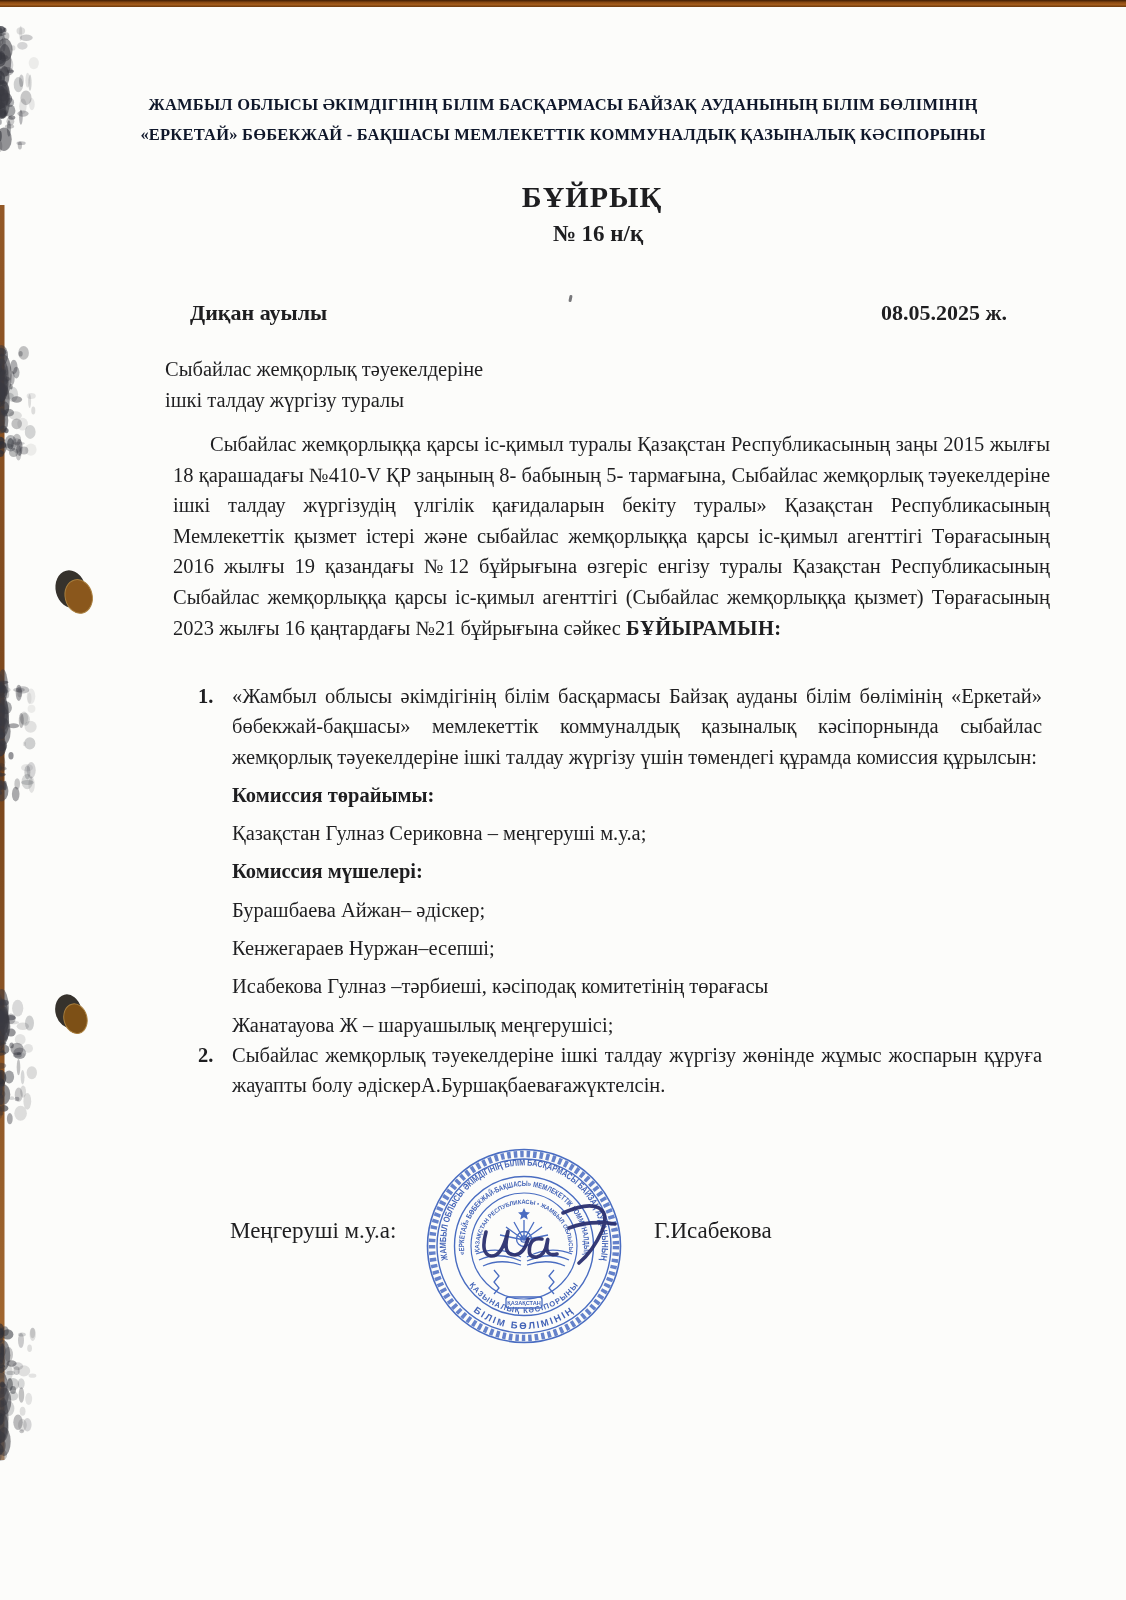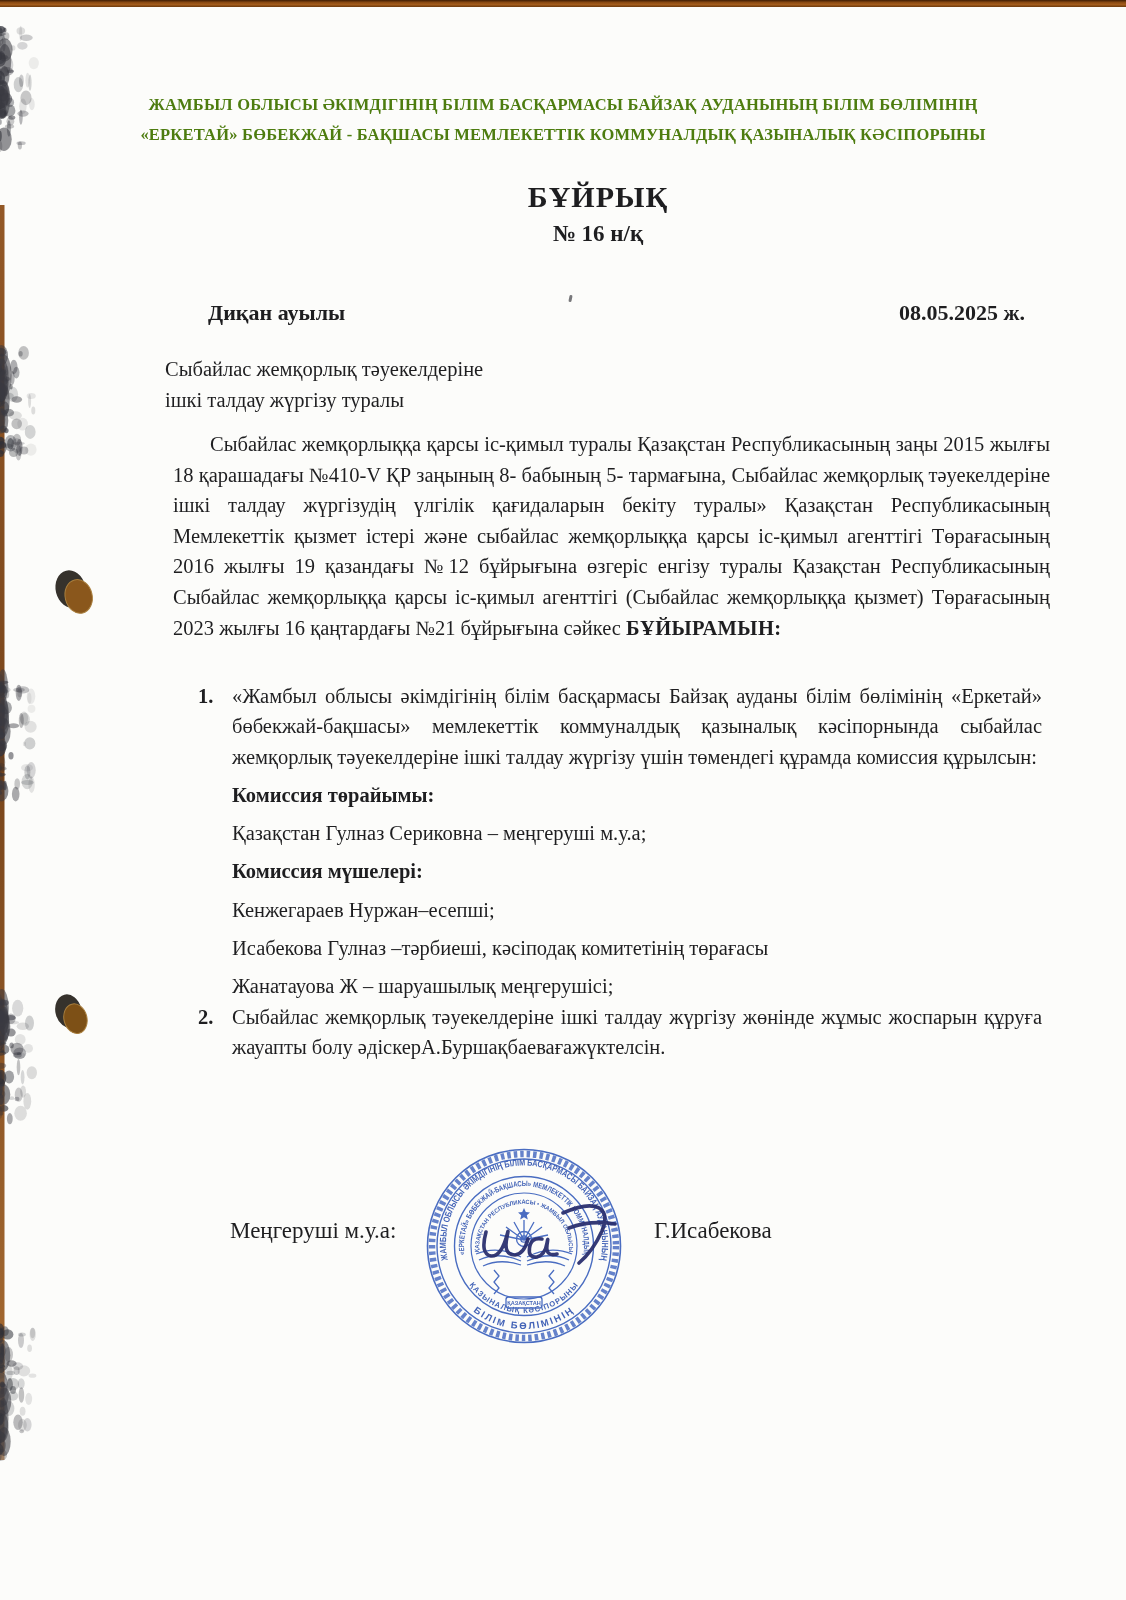--- a/index.html
+++ b/index.html
@@ -8,32 +8,32 @@
     background:#fcfcfa; overflow:hidden;
     font-family:"Liberation Serif", serif; color:#1e1e20;
   }
   .topbar {
     position:absolute; top:0; left:0; width:1126px; height:7px;
     background:linear-gradient(180deg,#3f1d04 0%,#8a4a12 35%,#a35c1c 65%,#6e3a0c 100%);
   }
   .org-header {
     position:absolute; top:90px; left:108px; width:910px;
     text-align:center; font-weight:bold; font-size:16.5px; line-height:30px;
-    letter-spacing:.2px; color:#4d7c0f;
+    letter-spacing:.2px; color:#0f172a;
   }
   .doc-title {
-    position:absolute; top:180px; left:70px; width:1056px;
+    position:absolute; top:180px; left:64px; width:1056px;
     text-align:center; font-size:30px; font-weight:bold; letter-spacing:1px;
   }
   .doc-number {
     position:absolute; top:221px; left:70px; width:1056px;
     text-align:center; font-size:23px; font-weight:bold;
   }
   .place-date {
-    position:absolute; top:300px; left:208px; width:817px;
+    position:absolute; top:300px; left:190px; width:817px;
     display:flex; justify-content:space-between;
     font-weight:bold; font-size:22px;
   }
   .tiny-mark {
     position:absolute; left:569px; top:295px; width:3px; height:7px;
     background:#4c4c50; border-radius:2px; transform:rotate(12deg); opacity:.75;
   }
   .subject {
     position:absolute; top:354px; left:165px; width:520px;
     font-size:20.5px; line-height:30.5px;
@@ -447,20 +447,21 @@
 
   <div class="items">
     <div class="item">
       <span class="item-num">1.</span>
       <div class="item-body">
         <span>«Жамбыл облысы әкімдігінің білім басқармасы Байзақ ауданы білім бөлімінің «Еркетай» бөбекжай-бақшасы» мемлекеттік коммуналдық қазыналық кәсіпорнында сыбайлас жемқорлық тәуекелдеріне ішкі талдау жүргізу үшін төмендегі құрамда комиссия құрылсын:</span>
         <div class="commission">
           <div class="c-label">Комиссия төрайымы:</div>
           <div>Қазақстан Гулназ Сериковна – меңгеруші м.у.а;</div>
           <div class="c-label">Комиссия мүшелері:</div>
+          <div>Бурашбаева Айжан– әдіскер;</div>
           <div>Кенжегараев Нуржан–есепші;</div>
           <div>Исабекова Гулназ –тәрбиеші, кәсіподақ комитетінің төрағасы</div>
           <div>Жанатауова Ж – шаруашылық меңгерушісі;</div>
         </div>
       </div>
     </div>
     <div class="item">
       <span class="item-num">2.</span>
       <div class="item-body">Сыбайлас жемқорлық тәуекелдеріне ішкі талдау жүргізу жөнінде жұмыс жоспарын құруға жауапты болу әдіскерА.Буршақбаевағажүктелсін.</div>
     </div>

